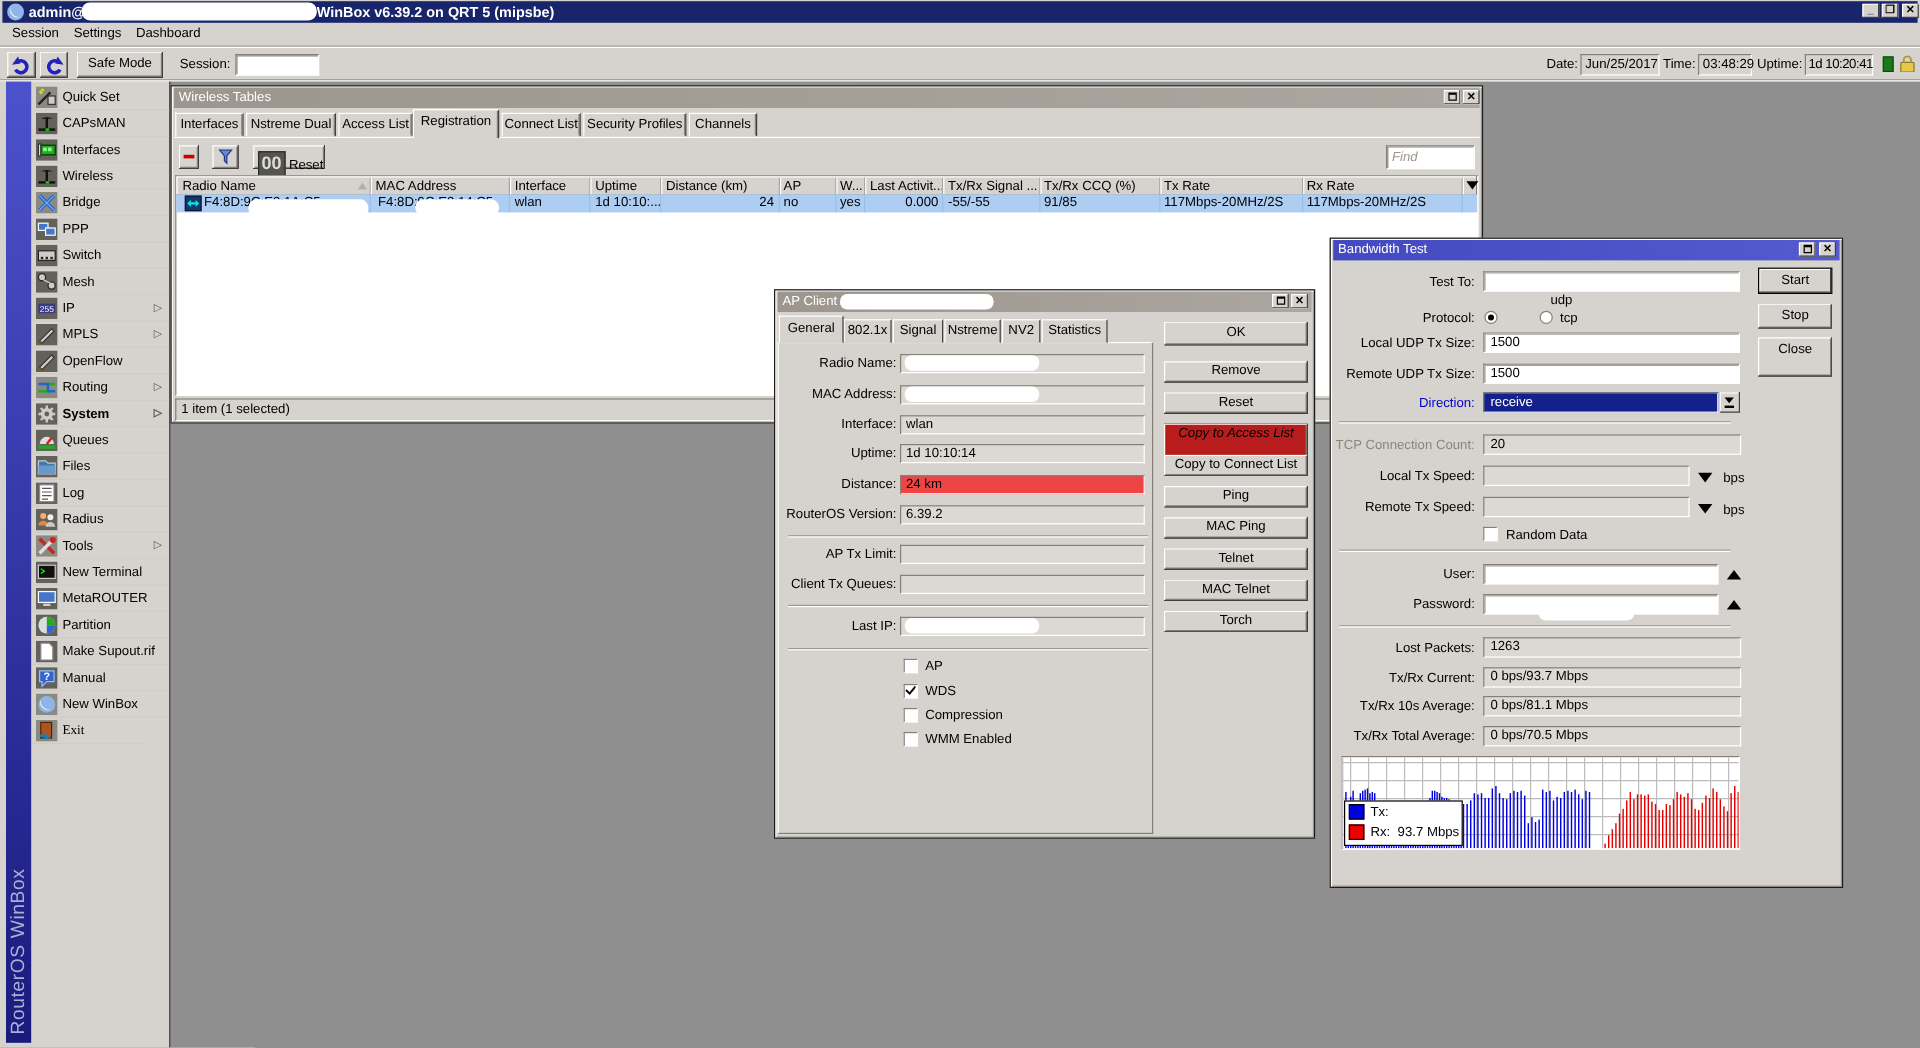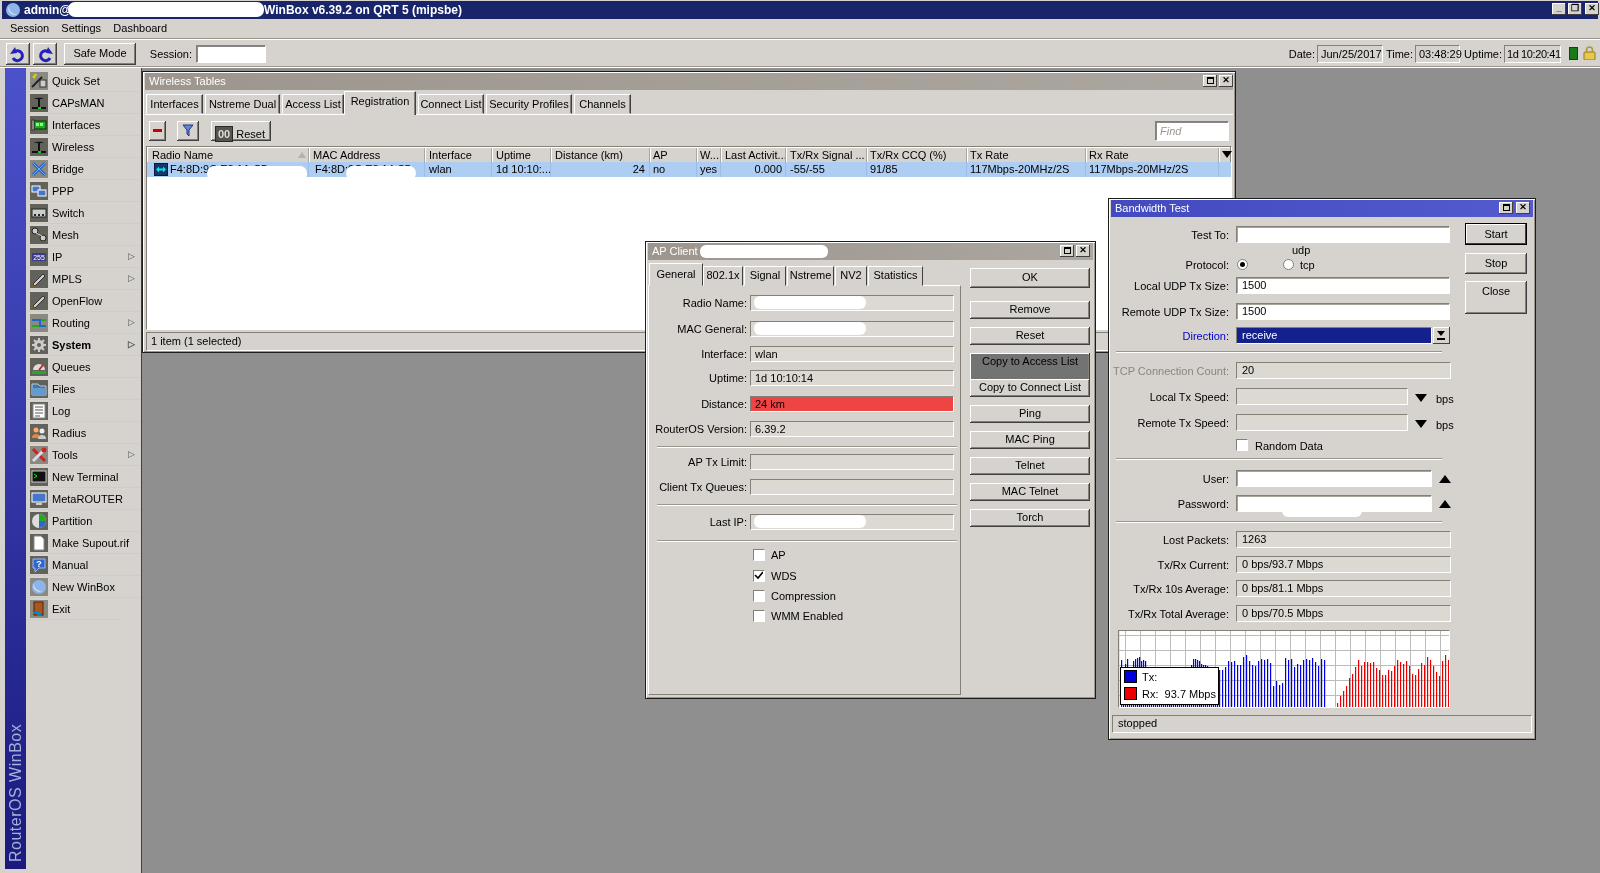--- a/index.html
+++ b/index.html
@@ -280,21 +280,21 @@
       <span style="position:absolute;left:25px;top:5px;">Manual</span>
     </div>
 <div style="position:absolute;left:0;top:507px;width:114px;height:22px;border-bottom:1px solid #cfccc6;">
       <svg width="18" height="18" style="position:absolute;left:3px;top:2px;">
         <rect width="18" height="18" fill="#8a8a82"></rect>
         <circle cx="9" cy="9" r="7" fill="#8fb4e8"></circle>
         <path d="M4 5 a6 6 0 0 0 8 8 a7 7 0 0 1 -8 -8" fill="#dce9f8"></path>
       </svg>
       <span style="position:absolute;left:25px;top:5px;">New WinBox</span>
     </div>
-<div style="position:absolute;left:0;top:529px;width:94px;height:22px;border-bottom:1px solid #cfccc6;">
+<div style="position:absolute;left:0;top:529px;width:94px;height:22px;border-bottom:1px solid #cfccc6;font-family:Liberation Serif, serif;">
       <svg width="18" height="18" style="position:absolute;left:3px;top:2px;">
         <rect width="18" height="18" fill="#8a8a82"></rect>
         <rect x="4" y="2" width="9" height="13" fill="#a52" stroke="#520"></rect>
         <path d="M7 15 l4 0 m-8 -2 h6" stroke="#08c" stroke-width="2"></path>
       </svg>
       <span style="position:absolute;left:25px;top:5px;">Exit</span>
     </div>
 </div>
 <div class="abs" style="left:5px;top:862px;width:170px;height:21px;color:#aab0d4;font-size:16px;line-height:21px;transform-origin:0 0;transform:rotate(-90deg);letter-spacing:0.5px;">RouterOS WinBox</div>
 
@@ -313,21 +313,21 @@
   <div class="tab" style="left:429px;width:57px;">Channels</div>
 </div>
 <div class="abs" style="left:145px;top:114px;width:1088px;height:1px;background:#fff;"></div>
 
 <div class="abs btn" style="left:149px;top:121px;width:17px;height:20px;">
     <div style="width:9px;height:3px;background:#cc0000;margin:8px auto 0;"></div>
   </div>
 <div class="abs btn" style="left:177px;top:121px;width:22px;height:20px;"><svg width="20" height="18">
       <path d="M5 4 h10 l-4 5 v6 l-2 -2 v-4 z" fill="#6688cc" stroke="#223388"></path>
     </svg></div>
-<div class="abs btn" style="left:211px;top:121px;width:60px;height:20px;text-align:left;"><span style="display:inline-block;background:#55554d;color:#ddd;font-weight:bold;font-size:11px;padding:1px 2px;margin:5px 0 0 4px;border:1px solid #2a2a25;">00</span> Reset</div>
+<div class="abs btn" style="left:211px;top:121px;width:60px;height:20px;text-align:left;"><span style="display:inline-block;background:#55554d;color:#ddd;font-weight:bold;font-size:15px;padding:1px 2px;margin:5px 0 0 4px;border:1px solid #2a2a25;">00</span> Reset</div>
 <div class="abs fieldw" style="left:1155px;top:121px;width:74px;height:20px;color:#9a968e;font-style:italic;line-height:18px;padding-left:4px;">Find</div>
 
 <div class="abs" style="left:146px;top:146px;width:1086px;height:184px;background:#fff;border:1px solid;border-color:#848078 #fff #fff #848078;"></div>
 <div class="abs" style="left:147px;top:147px;width:1084px;height:16px;">
     <div style="position:absolute;left:0;top:0;width:1084px;height:16px;background:#d6d3ce;box-shadow:inset -1px -1px 0 #848078, inset 1px 1px 0 #fff;"></div>
 <span style="position:absolute;left:5px;top:2px;">Radio Name</span>
 <div style="position:absolute;left:161px;top:1px;width:1px;height:14px;background:#aaa69e;"></div>
 <div style="position:absolute;left:162px;top:1px;width:1px;height:14px;background:#fff;"></div>
 <span style="position:absolute;left:166px;top:2px;">MAC Address</span>
 <div style="position:absolute;left:277px;top:1px;width:1px;height:14px;background:#aaa69e;"></div>
@@ -408,21 +408,21 @@
     <div style="position:absolute;left:3px;top:44px;width:313px;height:410px;border:1px solid;border-color:#fff #848078 #848078 #fff;box-shadow:inset 1px 1px 0 #d6d3ce, inset -1px -1px 0 #d6d3ce;"></div>
 <div style="position:absolute;left:4px;top:22px;width:54px;height:23px;background:#d6d3ce;border:1px solid;border-color:#fff #404040 #d6d3ce #fff;z-index:3;text-align:center;line-height:20px;">General</div>
 <div style="position:absolute;left:58px;top:25px;width:40px;height:20px;background:#d6d3ce;border:1px solid;border-color:#fff #404040 #d6d3ce #fff;text-align:center;line-height:17px;">802.1x</div>
 <div style="position:absolute;left:99px;top:25px;width:42px;height:20px;background:#d6d3ce;border:1px solid;border-color:#fff #404040 #d6d3ce #fff;text-align:center;line-height:17px;">Signal</div>
 <div style="position:absolute;left:142px;top:25px;width:47px;height:20px;background:#d6d3ce;border:1px solid;border-color:#fff #404040 #d6d3ce #fff;text-align:center;line-height:17px;">Nstreme</div>
 <div style="position:absolute;left:190px;top:25px;width:32px;height:20px;background:#d6d3ce;border:1px solid;border-color:#fff #404040 #d6d3ce #fff;text-align:center;line-height:17px;">NV2</div>
 <div style="position:absolute;left:223px;top:25px;width:55px;height:20px;background:#d6d3ce;border:1px solid;border-color:#fff #404040 #d6d3ce #fff;text-align:center;line-height:17px;">Statistics</div>
 <div style="position:absolute;left:0px;top:56px;width:102px;text-align:right;">Radio Name:</div>
 <div style="position:absolute;left:105px;top:54px;width:204px;height:16px;background:#dcd9d3;border:1px solid;border-color:#848078 #fff #fff #848078;padding:1px 0 0 4px;"></div>
 <div style="position:absolute;left:109px;top:55px;width:112px;height:13px;background:#fff;border-radius:6px;"></div>
-<div style="position:absolute;left:0px;top:82px;width:102px;text-align:right;">MAC General:</div>
+<div style="position:absolute;left:0px;top:82px;width:102px;text-align:right;">MAC Address:</div>
 <div style="position:absolute;left:105px;top:80px;width:204px;height:16px;background:#dcd9d3;border:1px solid;border-color:#848078 #fff #fff #848078;padding:1px 0 0 4px;"></div>
 <div style="position:absolute;left:109px;top:81px;width:112px;height:13px;background:#fff;border-radius:6px;"></div>
 <div style="position:absolute;left:0px;top:107px;width:102px;text-align:right;">Interface:</div>
 <div style="position:absolute;left:105px;top:105px;width:204px;height:16px;background:#dcd9d3;border:1px solid;border-color:#848078 #fff #fff #848078;padding:1px 0 0 4px;">wlan</div>
 <div style="position:absolute;left:0px;top:131px;width:102px;text-align:right;">Uptime:</div>
 <div style="position:absolute;left:105px;top:129px;width:204px;height:16px;background:#dcd9d3;border:1px solid;border-color:#848078 #fff #fff #848078;padding:1px 0 0 4px;">1d 10:10:14</div>
 <div style="position:absolute;left:0px;top:157px;width:102px;text-align:right;">Distance:</div>
 <div style="position:absolute;left:105px;top:155px;width:204px;height:16px;background:#ef4444;border:1px solid;border-color:#848078 #fff #fff #848078;padding:1px 0 0 4px;">24 km</div>
 <div style="position:absolute;left:0px;top:182px;width:102px;text-align:right;">RouterOS Version:</div>
 <div style="position:absolute;left:105px;top:180px;width:204px;height:16px;background:#dcd9d3;border:1px solid;border-color:#848078 #fff #fff #848078;padding:1px 0 0 4px;">6.39.2</div>
@@ -444,21 +444,21 @@
       </svg>
     </div>
 <div style="position:absolute;left:126px;top:329px;">WDS</div>
 <div style="position:absolute;left:108px;top:349px;width:12px;height:12px;background:#fff;border:1px solid;border-color:#848078 #fff #fff #848078;"></div>
 <div style="position:absolute;left:126px;top:349px;">Compression</div>
 <div style="position:absolute;left:108px;top:369px;width:12px;height:12px;background:#fff;border:1px solid;border-color:#848078 #fff #fff #848078;"></div>
 <div style="position:absolute;left:126px;top:369px;">WMM Enabled</div>
 <div style="position:absolute;left:325px;top:27px;width:120px;height:20px;background:#d6d3ce;box-shadow:inset -1px -1px 0 #404040, inset 1px 1px 0 #fff, inset -2px -2px 0 #848078;text-align:center;line-height:19px;">OK</div>
 <div style="position:absolute;left:325px;top:60px;width:120px;height:18px;background:#d6d3ce;box-shadow:inset -1px -1px 0 #404040, inset 1px 1px 0 #fff, inset -2px -2px 0 #848078;text-align:center;line-height:17px;">Remove</div>
 <div style="position:absolute;left:325px;top:86px;width:120px;height:18px;background:#d6d3ce;box-shadow:inset -1px -1px 0 #404040, inset 1px 1px 0 #fff, inset -2px -2px 0 #848078;text-align:center;line-height:17px;">Reset</div>
-<div style="position:absolute;left:325px;top:112px;width:120px;height:29px;background:#737373;box-shadow:inset -1px -1px 0 #404040, inset 1px 1px 0 #fff, inset -2px -2px 0 #848078;text-align:center;line-height:17px;">Copy to Access List</div>
+<div style="position:absolute;left:325px;top:112px;width:120px;height:29px;background:#b91c1c;box-shadow:inset -1px -1px 0 #404040, inset 1px 1px 0 #fff, inset -2px -2px 0 #848078;text-align:center;line-height:17px;font-style:italic;">Copy to Access List</div>
 <div style="position:absolute;left:325px;top:138px;width:120px;height:18px;background:#d6d3ce;box-shadow:inset -1px -1px 0 #404040, inset 1px 1px 0 #fff, inset -2px -2px 0 #848078;text-align:center;line-height:17px;">Copy to Connect List</div>
 <div style="position:absolute;left:325px;top:164px;width:120px;height:18px;background:#d6d3ce;box-shadow:inset -1px -1px 0 #404040, inset 1px 1px 0 #fff, inset -2px -2px 0 #848078;text-align:center;line-height:17px;">Ping</div>
 <div style="position:absolute;left:325px;top:190px;width:120px;height:18px;background:#d6d3ce;box-shadow:inset -1px -1px 0 #404040, inset 1px 1px 0 #fff, inset -2px -2px 0 #848078;text-align:center;line-height:17px;">MAC Ping</div>
 <div style="position:absolute;left:325px;top:216px;width:120px;height:18px;background:#d6d3ce;box-shadow:inset -1px -1px 0 #404040, inset 1px 1px 0 #fff, inset -2px -2px 0 #848078;text-align:center;line-height:17px;">Telnet</div>
 <div style="position:absolute;left:325px;top:242px;width:120px;height:18px;background:#d6d3ce;box-shadow:inset -1px -1px 0 #404040, inset 1px 1px 0 #fff, inset -2px -2px 0 #848078;text-align:center;line-height:17px;">MAC Telnet</div>
 <div style="position:absolute;left:325px;top:268px;width:120px;height:18px;background:#d6d3ce;box-shadow:inset -1px -1px 0 #404040, inset 1px 1px 0 #fff, inset -2px -2px 0 #848078;text-align:center;line-height:17px;">Torch</div>
   </div>
 
 <div class="abs win" style="left:1108px;top:198px;width:428px;height:542px;"></div>
 <div class="abs tbar" style="left:1111px;top:200px;width:422px;height:17px;background:linear-gradient(90deg,#434ac0,#545bce);">Bandwidth Test</div>
@@ -714,14 +714,13 @@
           <rect x="326" y="24" width="1.2" height="52" fill="#e80000"></rect>
           <rect x="329" y="29" width="1.2" height="47" fill="#e80000"></rect>
         </svg>
       </div>
     </div>
 <div style="position:absolute;left:12px;top:469px;width:99px;height:38px;background:#fff;border:1px solid #000;"></div>
 <div style="position:absolute;left:16px;top:472px;width:13px;height:13px;background:#0000dd;border:1px solid #000;"></div>
 <div style="position:absolute;left:34px;top:473px;">Tx:</div>
 <div style="position:absolute;left:16px;top:489px;width:13px;height:13px;background:#ee0000;border:1px solid #000;"></div>
 <div style="position:absolute;left:34px;top:490px;">Rx:&nbsp; 93.7 Mbps</div>
-<div style="position:absolute;left:4px;top:517px;width:420px;height:18px;border:1px solid;border-color:#848078 #fff #fff #848078;padding:1px 0 0 5px;">stopped</div>
   </div>
 
 </body></html>

